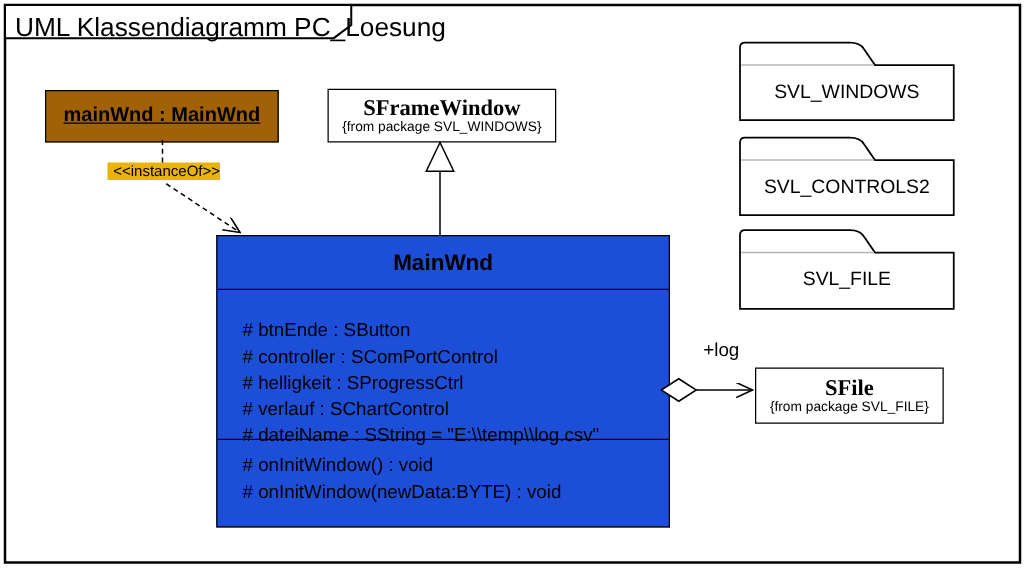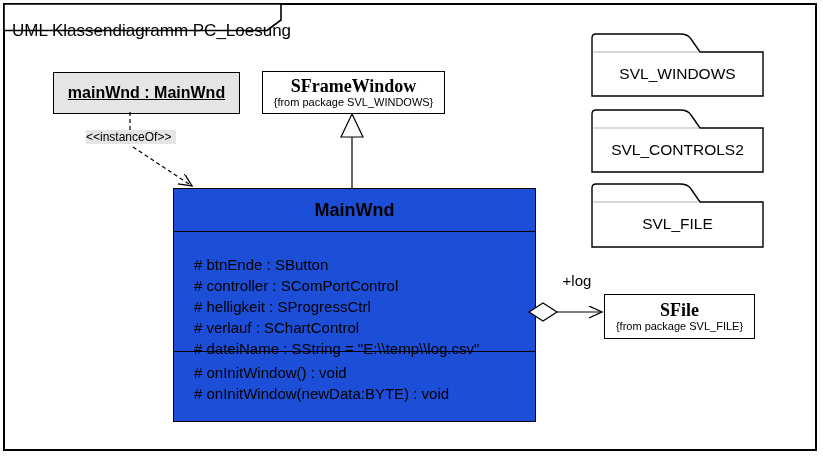--- a/index.html
+++ b/index.html
@@ -4,24 +4,24 @@
 <style>
   html,body{margin:0;padding:0;background:#fff;}
   body{width:823px;height:461px;position:relative;overflow:hidden;
        font-family:"Liberation Sans",sans-serif;color:#000;}
   .abs{position:absolute;}
   #frame{left:3px;top:3px;width:810px;height:444px;border:2px solid #000;z-index:0;}
   svg.layer{position:absolute;left:0;top:0;width:823px;height:461px;pointer-events:none;}
   #underlay{z-index:1;}
   #overlay{z-index:3;}
   .txt{z-index:2;}
-  #frame-title{left:12px;top:21px;font-size:17px;white-space:nowrap;}
+  #frame-title{left:12px;top:11px;font-size:21px;white-space:nowrap;}
   
   #obj-mainwnd{left:36px;top:72px;width:185px;height:40px;border:1.5px solid #000;
-     background:#e5e5e5;display:flex;align-items:center;justify-content:center;z-index:2;margin-left:17px;}
+     background:#a16207;display:flex;align-items:center;justify-content:center;z-index:2;}
   #obj-mainwnd .lbl{font-weight:bold;font-size:16px;text-decoration:underline;}
   
   .cls-small{border:1.5px solid #000;background:#fff;z-index:2;display:flex;
      flex-direction:column;align-items:center;justify-content:center;}
   #cls-sframewindow{left:262px;top:71px;width:181px;height:41px;}
   #cls-sfile{left:604px;top:294px;width:149px;height:43px;align-items:center;}
   .cls-small .cname{font-weight:bold;font-size:18px;line-height:19px;font-family:Liberation Serif, serif;}
   .cls-small .cnote{font-size:11px;line-height:12px;}
   
   #cls-mainwnd{left:173px;top:188px;width:361px;height:232px;border:1.5px solid #000;
@@ -34,22 +34,22 @@
      padding:10px 6px 0 20px;font-size:15px;line-height:21px;}
   .row{white-space:nowrap;}
   
   .pkg{z-index:2;}
   .pkg .plabel{position:absolute;left:0;top:18px;width:171px;height:44px;display:flex;
      align-items:center;justify-content:center;font-size:15.5px;}
   #pkg-windows{left:592px;top:34px;width:145px;height:62px;padding-left:24px;}
   #pkg-controls2{left:592px;top:110px;width:171px;height:62px;text-decoration:underline;}
   #pkg-file{left:592px;top:184px;width:171px;height:63px;}
   
-  #lbl-instanceof{left:86px;top:130px;width:90px;text-align:left;font-size:12px;
-     background:#e5e5e5;}
+  #lbl-instanceof{left:86px;top:130px;width:90px;text-align:right;font-size:12px;
+     background:#eab308;}
   #lbl-log{left:554px;top:272px;width:46px;text-align:center;font-size:15px;}
   .nowrap{white-space:nowrap;}
 </style>
 </head>
 <body>
 
 <div id="frame" class="abs"></div>
 
 <svg id="underlay" class="layer">
 

